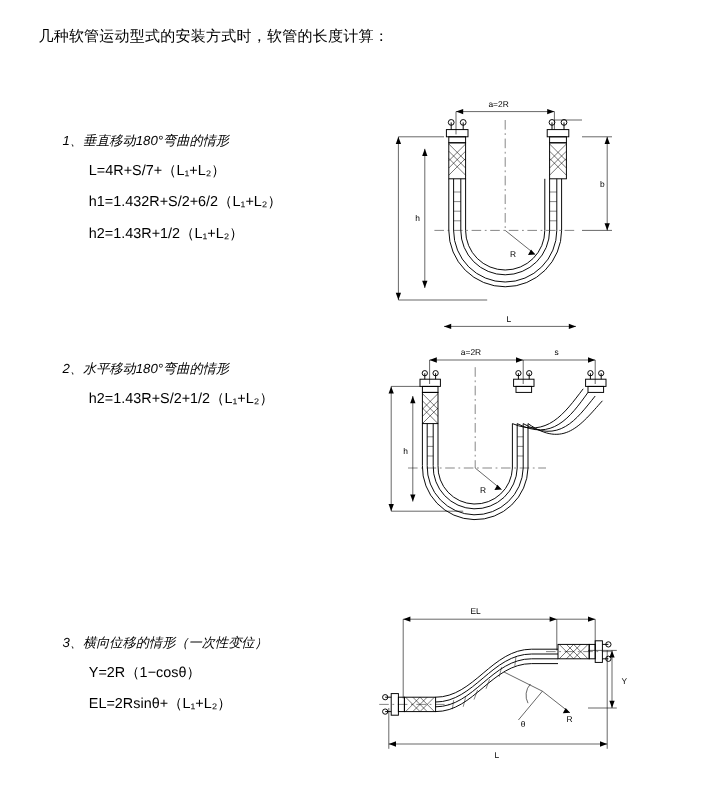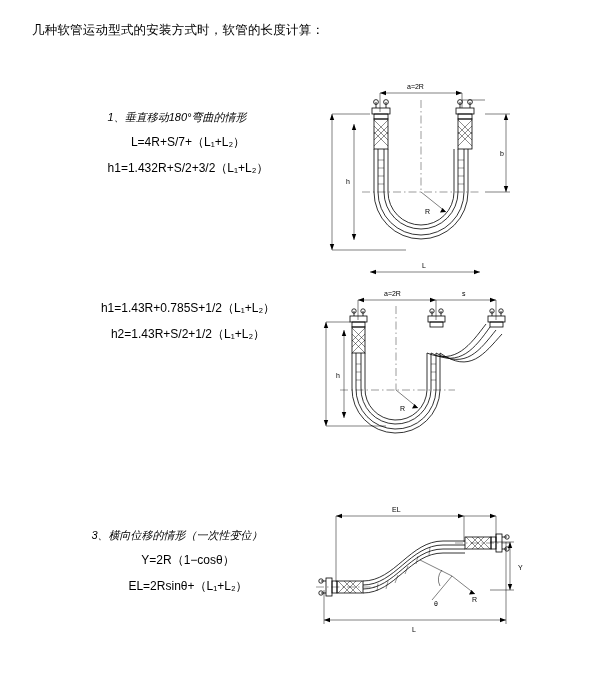--- a/index.html
+++ b/index.html
@@ -12,21 +12,20 @@
     background: #ffffff;
     font-family: "Liberation Sans", "DejaVu Sans", sans-serif;
     color: #000000;
     position: relative;
     overflow: hidden;
   }
   .page {
     position: relative;
     width: 600px;
     height: 675px;
-    text-align: center;
   }
   .heading {
     position: absolute;
     left: 32px;
     top: 22px;
     font-size: 12.5px;
     letter-spacing: 0.2px;
     white-space: nowrap;
   }
   .section {
@@ -69,21 +68,22 @@
 <body>
 
 <div class="page">
 
   <div class="heading">几种软管运动型式的安装方式时，软管的长度计算：</div>
 
   <div class="section" id="section-1">
     <div class="sec-text">
       <div class="sec-title">1、垂直移动180°弯曲的情形</div>
       <div class="formula">L=4R+S/7+（L₁+L₂）</div>
-      <div class="formula">h1=1.432R+S/2+3/2（L₁+L₂）</div>
+      <div class="formula">h1=1.432R+S/2+6/2（L₁+L₂）</div>
+      <div class="formula">h2=1.43R+1/2（L₁+L₂）</div>
     </div>
 
     <div class="fig" id="fig-1">
       <svg width="230" height="225" viewBox="0 0 230 225">
         <g stroke="#000" fill="none" stroke-width="0.8">
 
           <g stroke-width="0.5">
 
             <line x1="70" y1="21" x2="152" y2="21"></line>
             <path d="M70 21 l6 -2.2 v4.4 z" fill="#000" stroke="none"></path>
@@ -179,21 +179,21 @@
           <text x="112" y="196">L</text>
           <text x="36" y="112">h</text>
           <text x="190" y="84">b</text>
         </g>
       </svg>
     </div>
   </div>
 
   <div class="section" id="section-2">
     <div class="sec-text">
-      <div class="formula">h1=1.43R+0.785S+1/2（L₁+L₂）</div>
+      <div class="sec-title">2、水平移动180°弯曲的情形</div>
       <div class="formula">h2=1.43R+S/2+1/2（L₁+L₂）</div>
     </div>
 
     <div class="fig" id="fig-2">
       <svg width="230" height="180" viewBox="0 0 230 180">
         <g stroke="#000" fill="none" stroke-width="0.8">
 
           <g stroke-width="0.5">
 
             <line x1="48" y1="22" x2="126" y2="22"></line>

